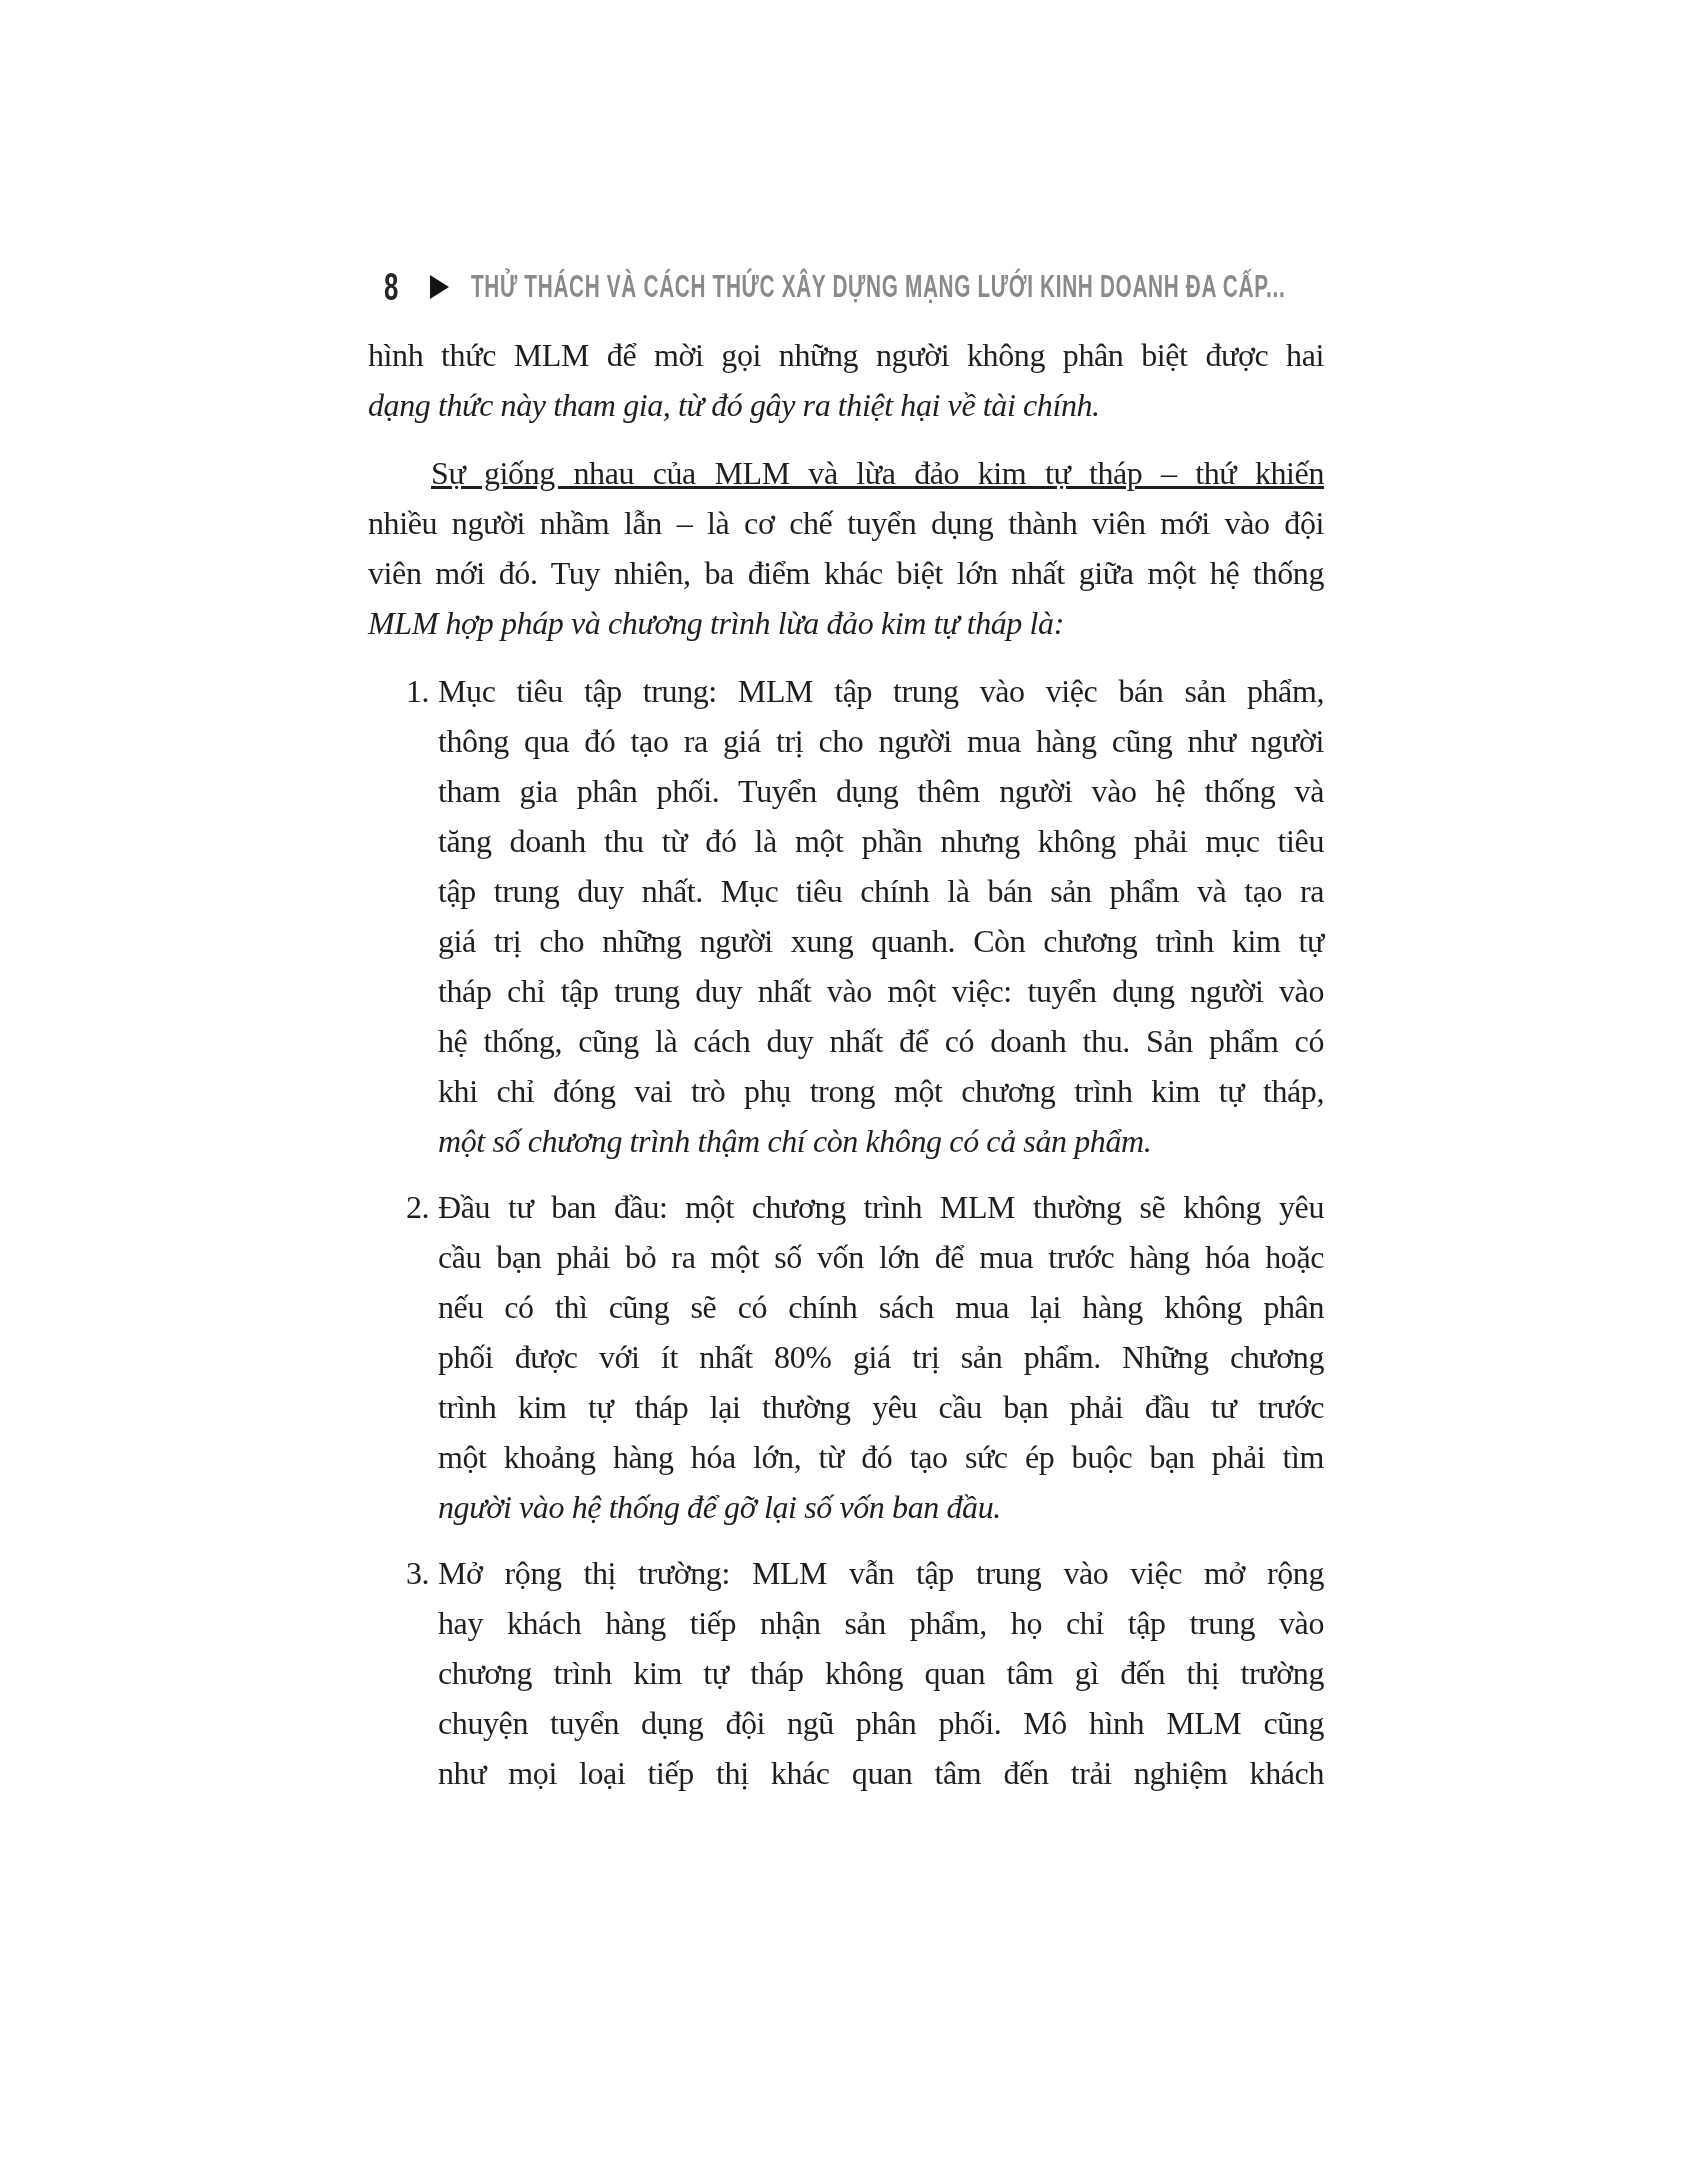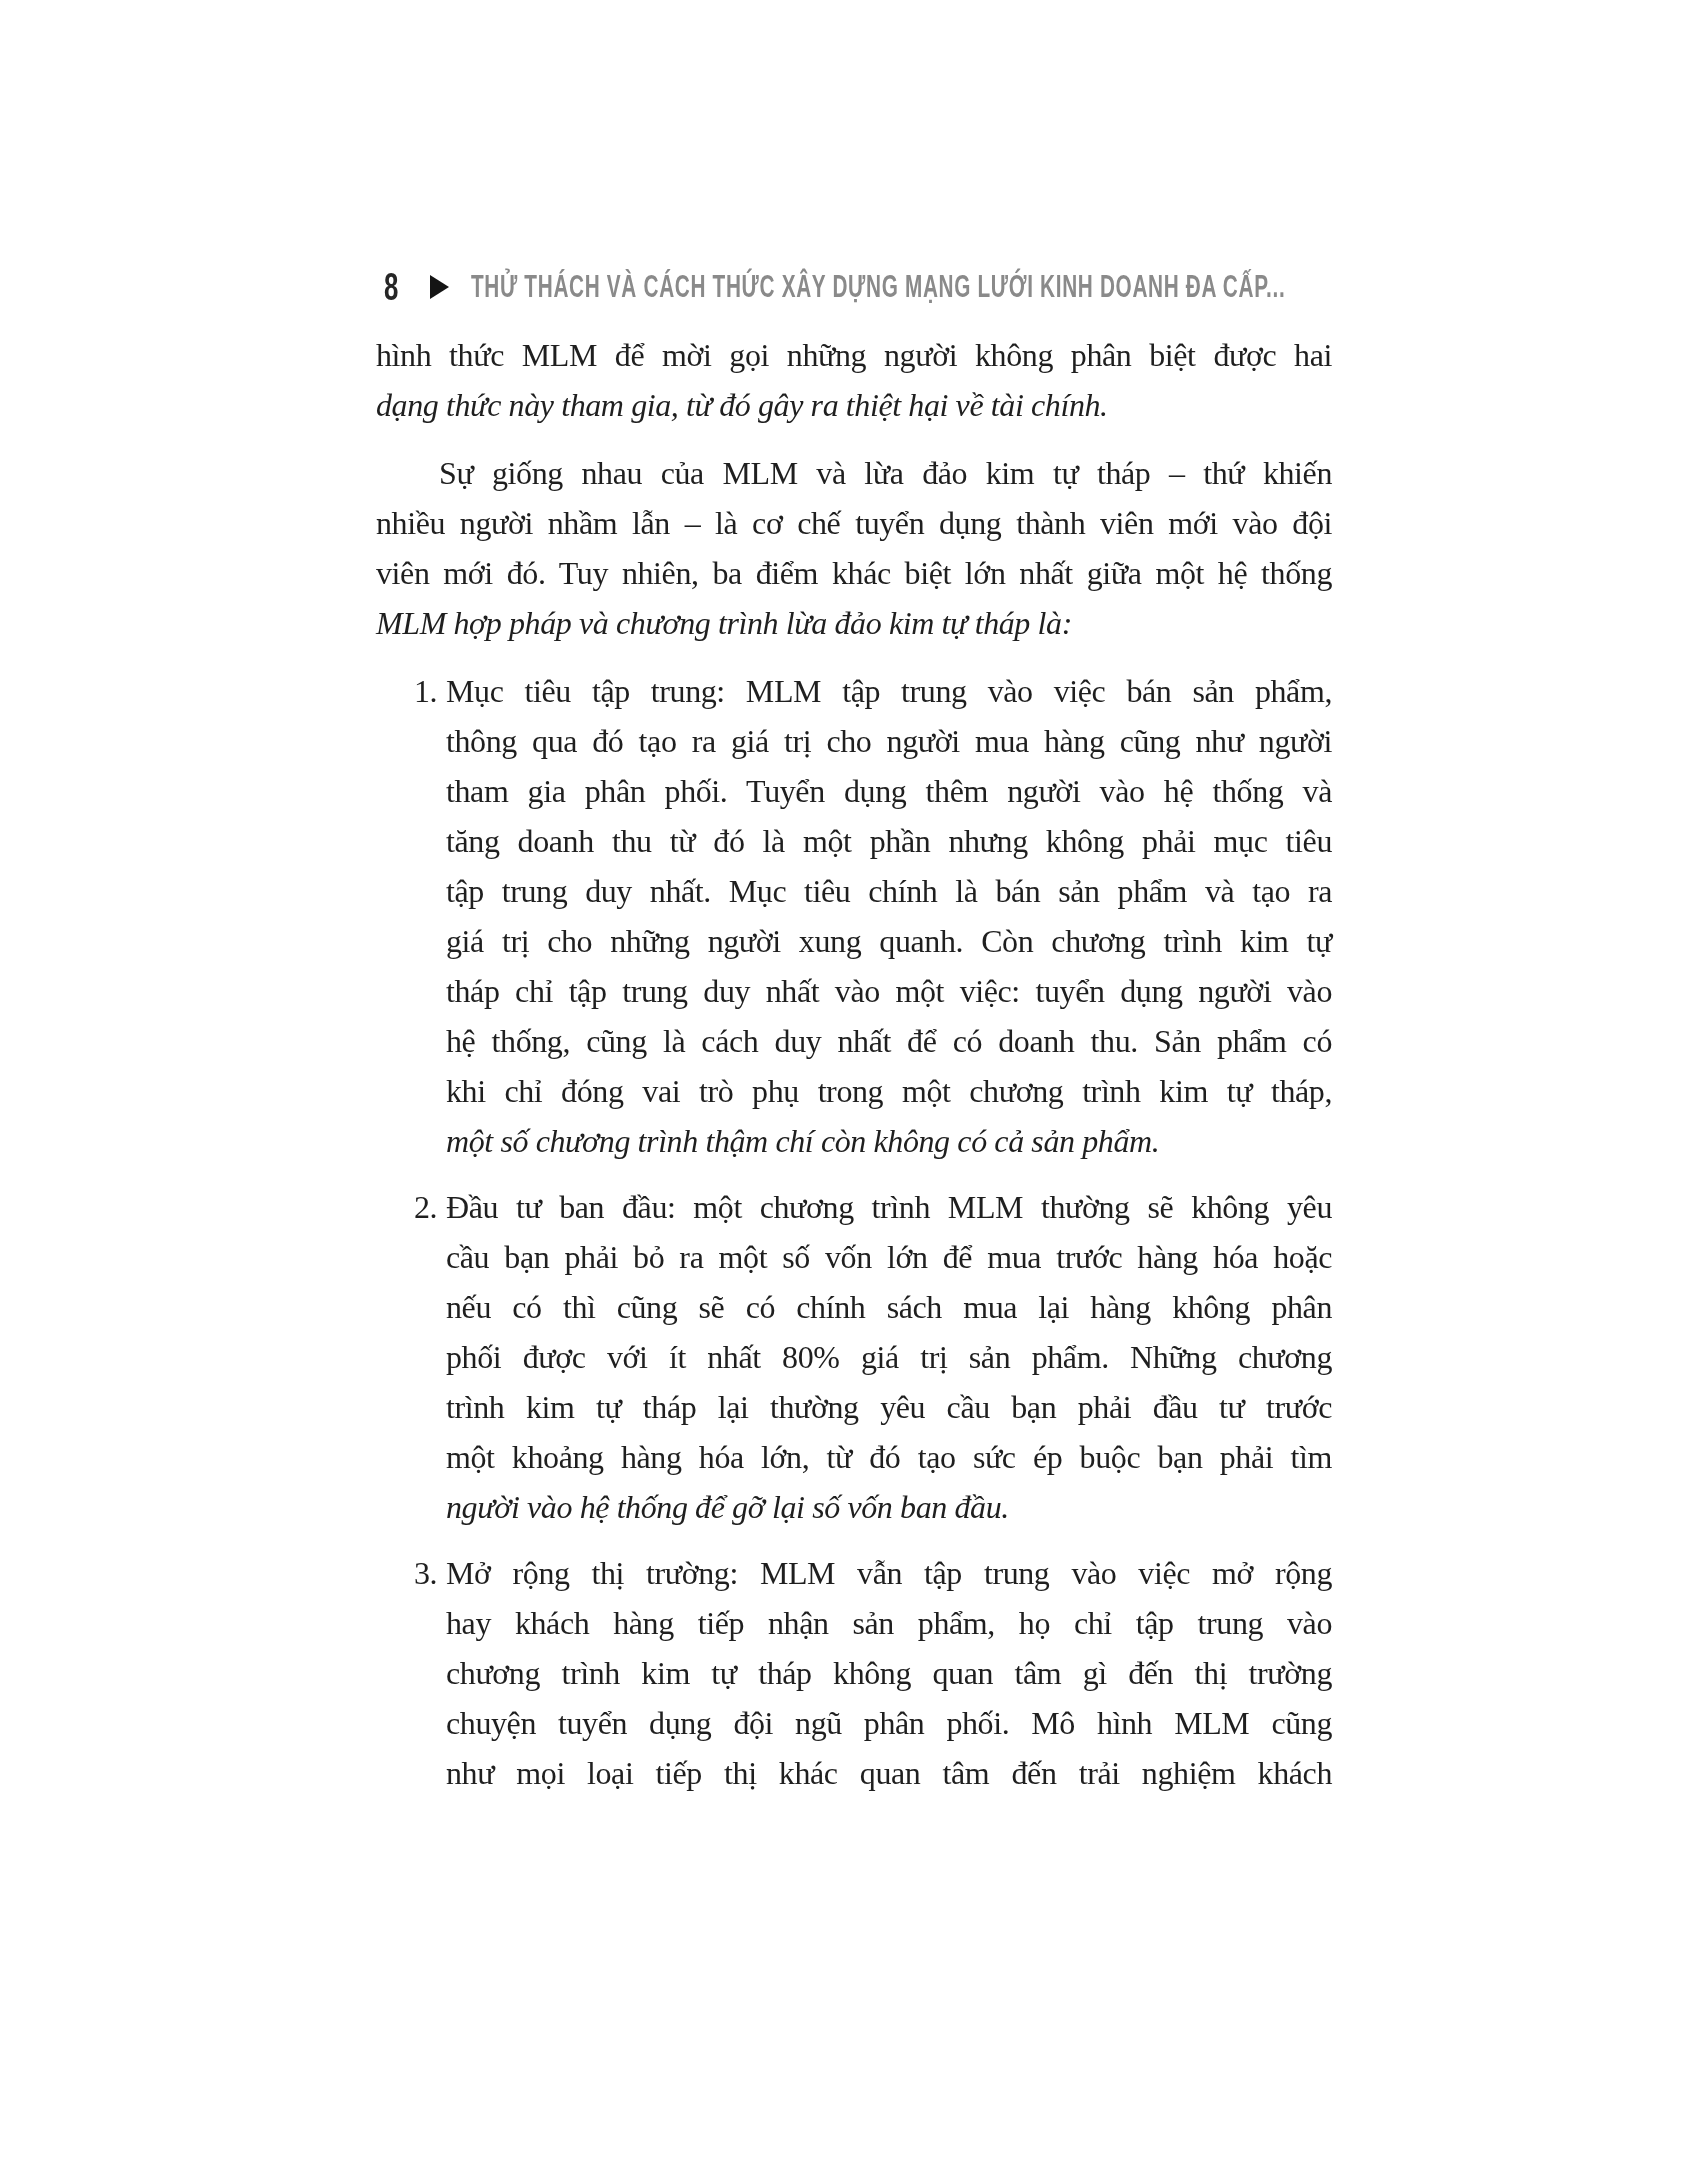--- a/index.html
+++ b/index.html
@@ -44,34 +44,34 @@
     color: #8a8a8a;
     white-space: nowrap;
     margin-left: 22px;
     transform: scaleX(0.67);
     transform-origin: left center;
   }
   
   .body {
     position: absolute;
     top: 330px;
-    left: 376px;
+    left: 368px;
     width: 956px;
     color: #1f1f1f;
     font-size: 32px;
     letter-spacing: -0.4px;
     line-height: 50px;
   }
   .bl {                       
     text-align: justify;
     text-align-last: justify;
     white-space: normal;
   }
   .bl.last { text-align-last: left; font-style: italic; }
-  .bl.indent { text-indent: 63px; }
+  .bl.indent { text-indent: 63px; text-decoration: underline; }
   .para-2 { margin-top: 18px; }
   .list-item { position: relative; padding-left: 70px; }
   .item-1 { margin-top: 18px; }
   .item-2 { margin-top: 16px; }
   .item-3 { margin-top: 16px; }
   .list-number {
     position: absolute;
     left: 38px;
     top: 0;
     line-height: 50px;

